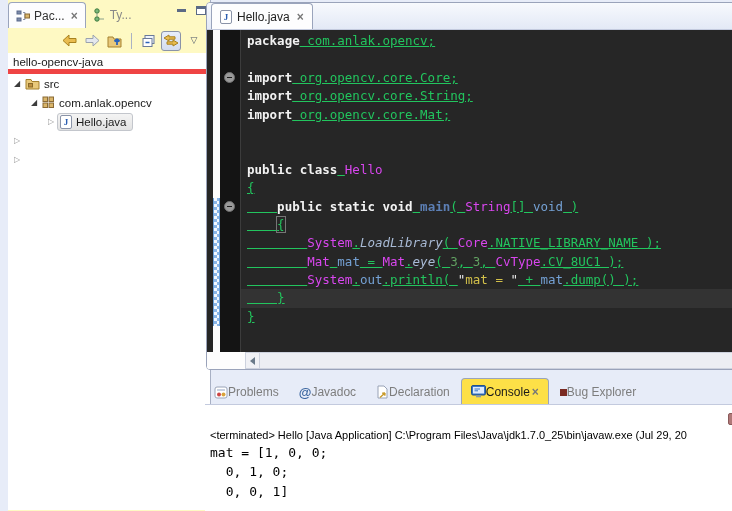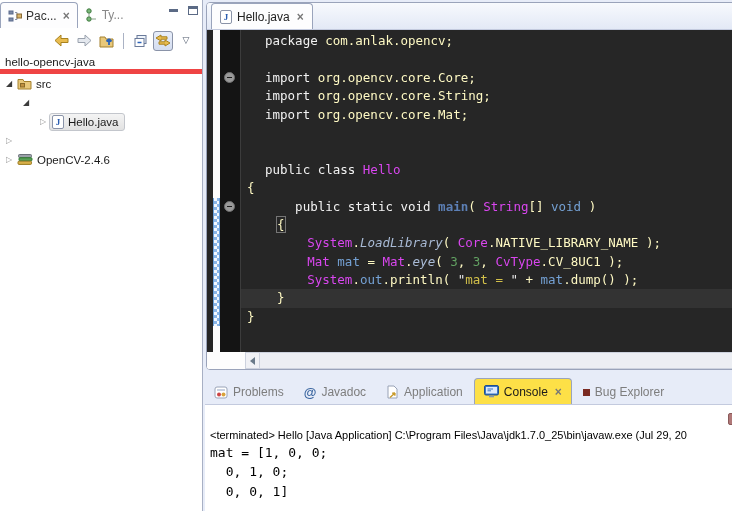--- a/index.html
+++ b/index.html
@@ -2,22 +2,22 @@
 <html><head>
 <meta charset="utf-8">
 <style>
   * { margin:0; padding:0; box-sizing:border-box; }
   html,body { width:732px; height:511px; overflow:hidden; }
   body {
     font-family:"Liberation Sans","DejaVu Sans",sans-serif;
     background:#e7ecf8; position:relative; font-size:12px; color:#333;
   }
   
-  .left-panel { position:absolute; left:0; top:0; width:203px; height:511px;
-    border-right:1px solid #a8b0c4; background:#ffffff; }
+  .left-panel { position:absolute; left:8px; top:0; width:203px; height:511px;
+    border-right:1px solid #a8b0c4; background:#fef9c3; }
   .view-tabrow { height:28px; display:flex; align-items:flex-end; position:relative; }
   .view-tab { height:26px; display:flex; align-items:center; gap:4px; padding:0 7px;
     font-size:12px; color:#888; white-space:nowrap; }
   .view-tab.active { background:#fdfdfe; border:1px solid #9aa4bc; border-bottom:none;
     border-radius:4px 4px 0 0; color:#333; }
   .win-buttons { position:absolute; right:4px; top:6px; display:flex; gap:10px; align-items:center; }
   .min-glyph { display:inline-block; width:9px; height:3px; background:#5b6activated; background:#5b6a85; }
   .max-glyph { display:inline-block; width:10px; height:9px; border:1px solid #5b6a85; border-top:3px solid #5b6a85; background:#fff; }
   .view-toolbar { height:25px; display:flex; justify-content:flex-end; align-items:center;
     gap:3px; padding-right:6px; }
@@ -58,41 +58,41 @@
     background:repeating-conic-gradient(#8ab6e8 0 25%, #f4f9ff 0 50%) 0 0 / 6px 6px;
     border-left:1px solid #6a9fd8; border-right:1px solid #6a9fd8; }
   .gutter { width:21px; background:#141414; position:relative; flex:none; border-right:1px solid #3c3c3c; }
   .fold-marker { position:absolute; left:4px; width:11px; height:11px; border-radius:50%;
     background:#9a9a9a; border:1px solid #6f6f6f; }
   .fold-marker::after { content:""; position:absolute; left:2px; top:4px; width:5px; height:1px; background:#1c1c1c; }
   .code-area { flex:1; padding:2px 0 0 6px; font-family:"DejaVu Sans Mono",monospace;
     font-size:12.5px; line-height:18.4px; overflow:hidden; }
   .code-line { height:18.4px; white-space:pre; }
   .code-line.current { background:#333333; margin-left:-6px; padding-left:6px; }
-  .c-kw  { color:#f2f2f2; font-weight:normal;margin-left:18px; }
-  .c-def { color:#fef9c3; }
+  .c-kw  { color:#f2f2f2; font-weight:bold; }
+  .c-def { color:#22c55e;text-decoration:underline; }
   .c-cls { color:#d946ef; }
   .c-var { color:#74a1d4; }
   .c-mth { color:#5c7fb5; font-weight:bold; }
   .c-smth{ color:#a9bbd6; font-style:italic;text-align:right; }
   .c-num { color:#62a162; }
   .c-str { color:#d2c04a; }
   .c-strq{ color:#e8e8e8; }
   .c-box { outline:1px solid #767676; }
   .hscroll { height:17px; flex:none; background:#fff; display:flex; align-items:stretch; }
   .hscroll .gap { width:38px; background:#fdfdfd; }
   .hscroll .sbtn { width:15px; background:#f0f1f5; border:1px solid #cdd2de;
     display:flex; align-items:center; justify-content:center; }
   .larrow { width:0; height:0; border-top:4px solid transparent; border-bottom:4px solid transparent;
     border-right:5px solid #6a7a8a; }
   .hscroll .track { flex:1; background:#eceef3; border-top:1px solid #cdd2de; border-bottom:1px solid #cdd2de; }
   
   .bottom-panel { position:absolute; left:205px; top:378px; width:533px; height:133px; }
   .bottom-tabrow { height:26px; display:flex; align-items:flex-end; gap:2px; }
-  .btab { height:24px; display:flex; align-items:center; gap:5px; padding:0 9px;
+  .btab { height:24px; display:flex; align-items:center; padding:0 9px;
     color:#7d7d7d; font-size:12px; white-space:nowrap; }
   .btab.active { background:#fde047; border:1px solid #9aa4bc; border-bottom:none;
     border-radius:4px 4px 0 0; color:#1a1a1a; height:26px; }
   .console-area { background:#ffffff; height:107px; border-top:1px solid #c3cade; position:relative;
     overflow:hidden; }
   .console-toolbar { height:24px; position:relative; }
   .console-part-icon { position:absolute; right:-4px; top:8px; width:14px; height:12px;
     background:#b07878; border:1px solid #8a5a5a; border-radius:2px; }
   .console-title { font-size:11px; color:#000; white-space:nowrap; padding-left:5px; }
   .console-output { font-family:"DejaVu Sans Mono",monospace; font-size:13px; line-height:19.3px;
@@ -190,47 +190,50 @@
             <svg width="15" height="13">
               <path d="M1 3 L1 12 L14 12 L14 4.5 L7 4.5 L6 2.5 L1 2.5 Z" fill="#e8c87a" stroke="#a5812e"></path>
               <rect x="3.5" y="6.5" width="4" height="3.5" fill="#c09040" stroke="#8a6a28"></rect>
             </svg>
           </span>
           <span>src</span>
         </span>
       </div>
       <div class="tree-row" style="padding-left: 20px;">
         <span class="arrow arrow-exp">◢</span>
+        <span class="sel">
+          <span class="icon">
+            <svg width="13" height="13">
+              <g fill="#d9b56a" stroke="#8a6a35">
+                <rect x="1" y="1" width="4.5" height="4.5"></rect>
+                <rect x="7" y="1" width="4.5" height="4.5"></rect>
+                <rect x="1" y="7" width="4.5" height="4.5"></rect>
+                <rect x="7" y="7" width="4.5" height="4.5"></rect>
+              </g>
+            </svg>
+          </span>
+          <span>com.anlak.opencv</span>
+        </span>
       </div>
       <div class="tree-row selected" style="padding-left: 37px;">
         <span class="arrow arrow-col">▷</span>
         <span class="sel">
           <span class="icon">
             <span class="jfile">
               <span class="jletter">J</span>
             </span>
           </span>
           <span>Hello.java</span>
         </span>
       </div>
       <div class="tree-row" style="padding-left: 3px;">
         <span class="arrow arrow-col">▷</span>
       </div>
       <div class="tree-row" style="padding-left: 3px;">
         <span class="arrow arrow-col">▷</span>
-        <span class="sel">
-          <span class="icon">
-            <svg width="16" height="13">
-              <rect x="1.5" y="1.5" width="13" height="3" rx="1" fill="#9aa0a8" stroke="#6a7078"></rect>
-              <rect x="2" y="4.8" width="13" height="3" rx="1" fill="#58a058" stroke="#2f7a2f"></rect>
-              <rect x="1" y="8.2" width="13.5" height="3.2" rx="1" fill="#d8b04a" stroke="#9a7a20"></rect>
-            </svg>
-          </span>
-          <span>OpenCV-2.4.6</span>
-        </span>
       </div>
     </div>
 </div>
 
 <div class="editor-pane">
   <div class="editor-tabrow">
     <div class="editor-tab">
         <span class="icon">
           <span class="jfile">
             <span class="jletter">J</span>
@@ -296,21 +299,21 @@
         </span>
         <span>Javadoc</span>
       </div>
       <div class="btab">
         <span class="icon">
           <svg width="13" height="14">
             <path d="M2 1 H8 L11 4 V13 H2 Z" fill="#fff" stroke="#98a2b6"></path>
             <path d="M4 12.5 L9 8 M9 8 L6.2 8.2 M9 8 L8.8 10.8" stroke="#c89a2a" stroke-width="1.4" fill="none"></path>
           </svg>
         </span>
-        <span>Application</span>
+        <span>Declaration</span>
       </div>
       <div class="btab active">
         <span class="icon">
           <svg width="15" height="13">
             <rect x="0.5" y="0.5" width="14" height="9.5" rx="1.5" fill="#3a76c4" stroke="#1f4f8f"></rect>
             <rect x="2" y="2" width="11" height="6.5" fill="#ddeafc"></rect>
             <path d="M3.5 4 H9 M3.5 5.8 H7" stroke="#3a76c4"></path>
             <rect x="5" y="10.5" width="5" height="1.8" fill="#8a99aa"></rect>
           </svg>
         </span>

